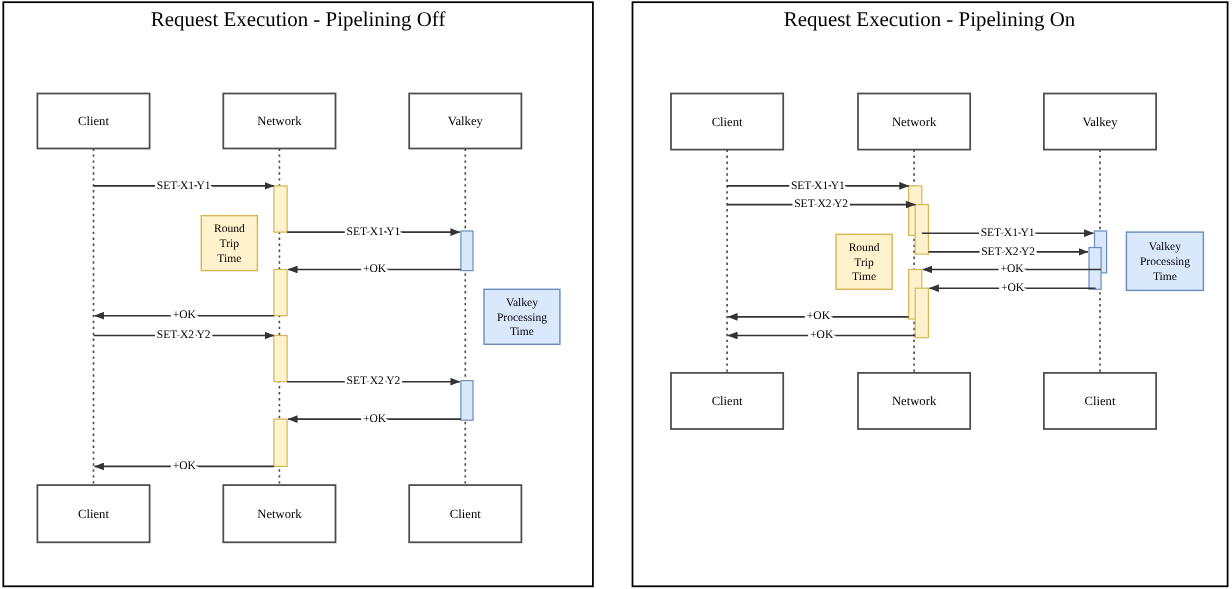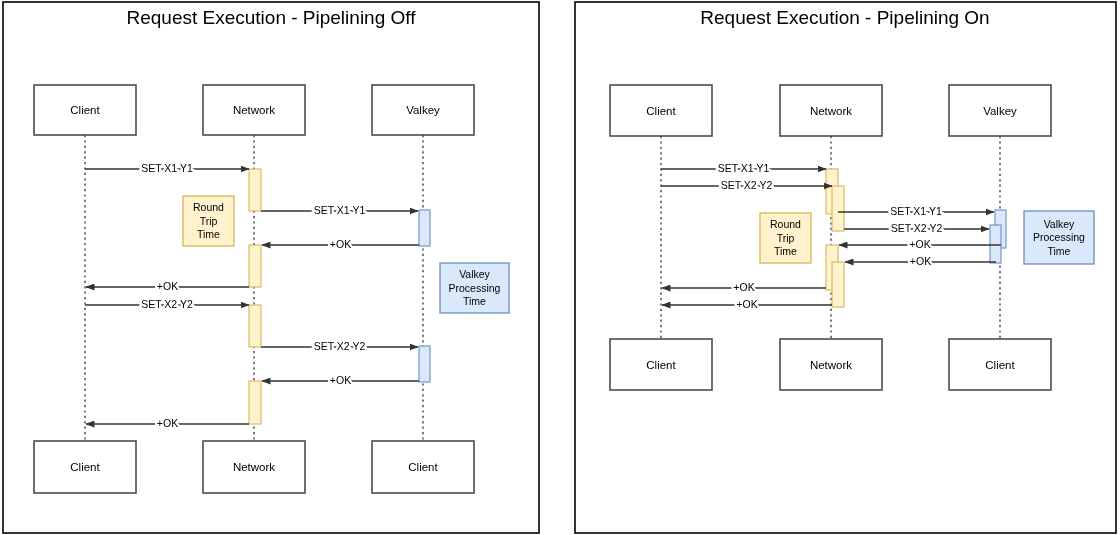--- a/index.html
+++ b/index.html
@@ -1,18 +1,18 @@
 <!DOCTYPE html>
 <html><head>
 <meta charset="utf-8">
 <style>
   html,body{margin:0;padding:0;background:#ffffff;}
   body{width:1120px;height:535px;overflow:hidden;
        font-family:"Liberation Sans","DejaVu Sans",sans-serif;color:#000;}
-  #stage{position:relative;width:1120px;height:388px;}
+  #stage{position:relative;width:1120px;height:388px;font-family:Liberation Serif, serif;}
   svg.diagram{position:absolute;left:0;top:0;width:1120px;height:535px;}
   .panel-border{fill:#ffffff;stroke:#000000;stroke-width:1.6;}
   .lifeline-box{fill:#ffffff;stroke:#4d4d4d;stroke-width:1.6;}
   .lifeline-dash{stroke:#4d4d4d;stroke-width:1.5;stroke-dasharray:2.2 3.2;fill:none;}
   .act-yellow{fill:#fff2cc;stroke:#d6b656;stroke-width:1.1;}
   .act-blue{fill:#dae8fc;stroke:#6c8ebf;stroke-width:1.1;}
   .legend-yellow{fill:#fff2cc;stroke:#d6b656;stroke-width:1.3;}
   .legend-blue{fill:#dae8fc;stroke:#6c8ebf;stroke-width:1.3;}
   .msg-line{stroke:#333333;stroke-width:1.5;fill:none;}
   .title-txt{font-size:19px;fill:#000;text-anchor:middle;dominant-baseline:middle;}

